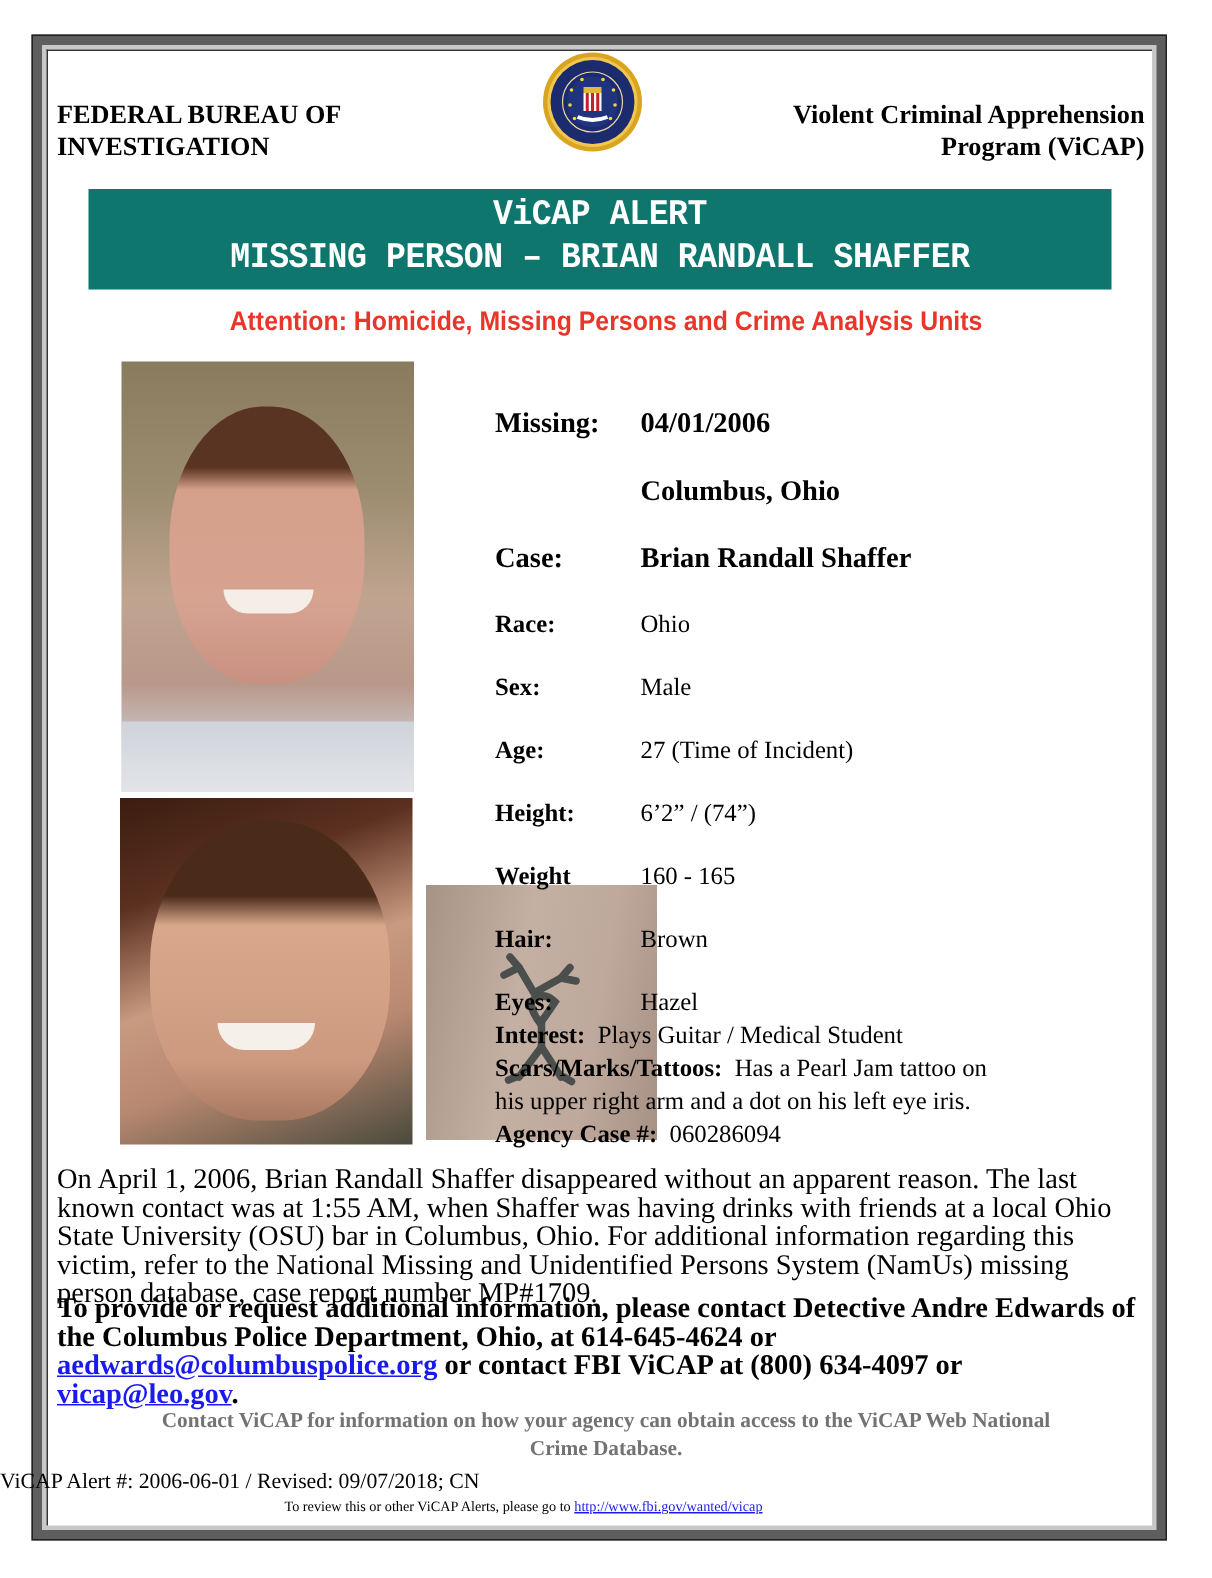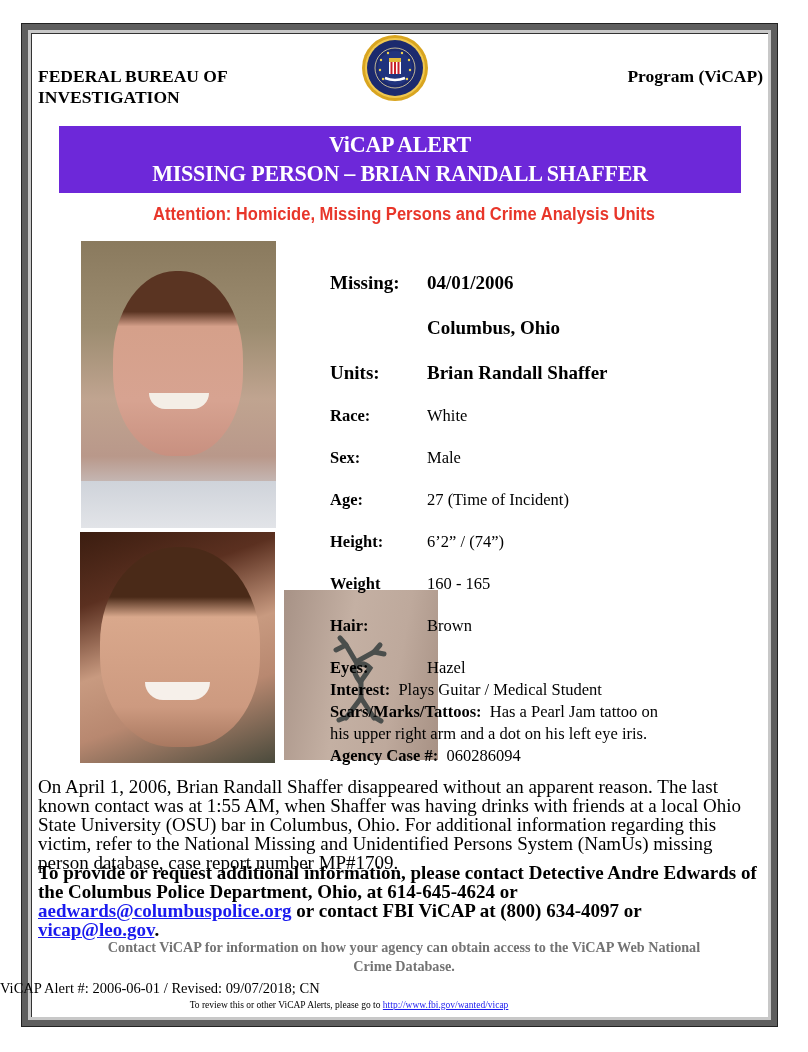--- a/index.html
+++ b/index.html
@@ -4,22 +4,22 @@
 <style>
   html, body { margin:0; padding:0; background:#ffffff; }
   body { width:808px; height:1052px; position:relative; overflow:hidden; font-family:"Liberation Serif", serif; color:#000; }
   .frame { position:absolute; left:21px; top:23px; width:757px; height:1004px; box-sizing:border-box;
            border:1px solid #222; background:#5e5e5e; }
   .frame-inner-light { position:absolute; left:6px; top:6px; right:6px; bottom:6px; background:#c8c8c8; }
   .page { position:absolute; left:9px; top:9px; right:9px; bottom:9px; background:#fff; border-top:1px solid #333; border-left:1px solid #333; }
   .hdr-left { position:absolute; left:38px; top:66px; font-weight:bold; font-size:17.5px; line-height:21px; }
   .hdr-right { position:absolute; right:45px; top:66px; font-weight:bold; font-size:17.5px; line-height:21px; text-align:right; }
   .seal { position:absolute; left:361px; top:34px; width:68px; height:68px; }
-  .banner { position:absolute; left:59px; top:126px; width:682px; height:67px; background:#6d28d9; color:#fff;
-            font-family:Liberation Serif, serif; font-weight:bold; text-align:center; }
+  .banner { position:absolute; left:59px; top:126px; width:682px; height:67px; background:#0f766e; color:#fff;
+            font-family:Liberation Mono, monospace; font-weight:bold; text-align:center; }
   .banner .l1 { font-size:24px; line-height:28px; padding-top:4px; letter-spacing:-0.3px; transform:scaleX(0.92); }
   .banner .l2 { font-size:24px; line-height:30px; letter-spacing:-0.3px; transform:scaleX(0.92); }
   .attention { position:absolute; left:0; width:808px; top:204px; text-align:center; color:#e8362a;
                font-family:"Liberation Sans", sans-serif; font-weight:bold; font-size:18px; transform:scaleX(0.92); }
   .photo { position:absolute; overflow:hidden; }
   .photo1 { left:81px; top:241px; width:195px; height:287px;
             background:linear-gradient(180deg,#8a7a5e 0%,#9c8c70 30%,#c0a490 55%,#b9988a 75%,#cfd2d8 92%,#d8dbe0 100%); }
   .photo2 { left:80px; top:532px; width:195px; height:231px;
             background:linear-gradient(160deg,#3b1d10 0%,#5b3020 25%,#c89a80 50%,#b88870 70%,#4a4a3c 100%); }
   .photo3 { left:284px; top:590px; width:154px; height:170px;
@@ -70,20 +70,21 @@
   </g>
   <rect x="28" y="24" width="12" height="4" fill="#e0b83a"></rect>
   <rect x="28" y="28" width="12" height="12" fill="#fff"></rect>
   <rect x="29.5" y="28" width="2" height="12" fill="#c8202a"></rect>
   <rect x="33" y="28" width="2" height="12" fill="#c8202a"></rect>
   <rect x="36.5" y="28" width="2" height="12" fill="#c8202a"></rect>
   <path d="M24 44 Q34 48 44 44" stroke="#fff" stroke-width="2.5" fill="none"></path>
 </svg>
 
 <div class="hdr-right">
+  <div>Violent Criminal Apprehension</div>
   <div>Program (ViCAP)</div>
 </div>
 
 <div class="banner">
   <div class="l1">ViCAP ALERT</div>
   <div class="l2">MISSING PERSON – BRIAN RANDALL SHAFFER</div>
 </div>
 
 <div class="attention">Attention: Homicide, Missing Persons and Crime Analysis Units</div>
 
@@ -115,26 +116,26 @@
 <div class="details">
   <div class="row big">
     <span class="lbl">Missing:</span>
     <span class="val">04/01/2006</span>
   </div>
   <div class="row big">
     <span class="lbl"></span>
     <span class="val">Columbus, Ohio</span>
   </div>
   <div class="row big">
-    <span class="lbl">Units:</span>
+    <span class="lbl">Case:</span>
     <span class="val">Brian Randall Shaffer</span>
   </div>
   <div class="row">
     <span class="lbl">Race:</span>
-    <span class="val">White</span>
+    <span class="val">Ohio</span>
   </div>
   <div class="row">
     <span class="lbl">Sex:</span>
     <span class="val">Male</span>
   </div>
   <div class="row">
     <span class="lbl">Age:</span>
     <span class="val">27 (Time of Incident)</span>
   </div>
   <div class="row">

